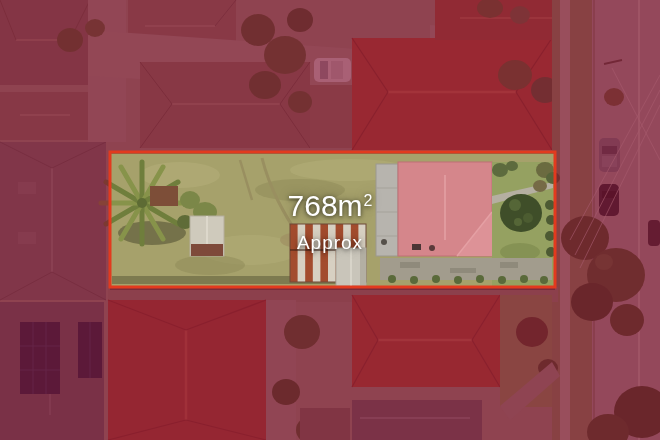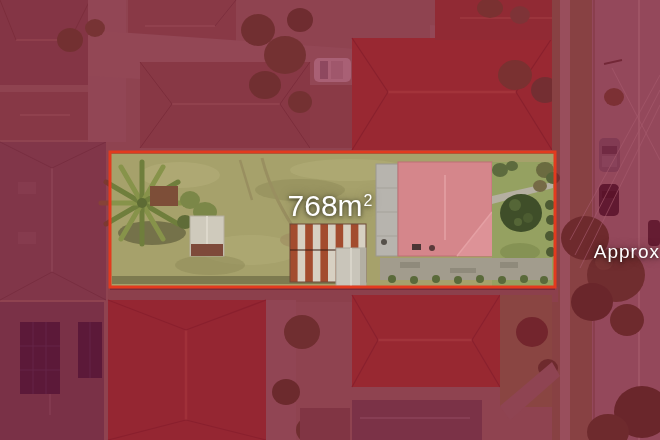--- a/index.html
+++ b/index.html
@@ -10,21 +10,21 @@
   .stage svg{position:absolute;left:0;top:0;display:block;}
   .tint{fill:var(--tint);}
   .boundary{stroke:var(--boundary);}
   .area-label{
     position:absolute;left:0;top:191px;width:660px;text-align:center;
     color:var(--label_text);pointer-events:none;
     text-shadow:0 1px 4px rgba(0,0,0,.65), 0 0 12px rgba(0,0,0,.35);
   }
   .area-value{font-size:30px;line-height:30px;font-weight:400;}
   .area-value .sup{font-size:16px;position:relative;top:-10px;margin-left:1px;}
-  .area-approx{font-size:19px;line-height:20px;margin-top:16px;letter-spacing:1px;text-align:right;}
+  .area-approx{font-size:19px;line-height:20px;margin-top:7px;letter-spacing:1px;}
 </style>
 </head>
 <body>
 
 <div class="stage">
 <svg viewBox="0 0 660 440" width="660" height="440">
   <defs>
     <pattern id="rustStripes" x="290" y="224" width="15.2" height="58" patternUnits="userSpaceOnUse">
       <rect width="7.6" height="58" fill="#a34c2e"></rect>
       <rect x="7.6" width="7.6" height="58" fill="#d7d0c2"></rect>

